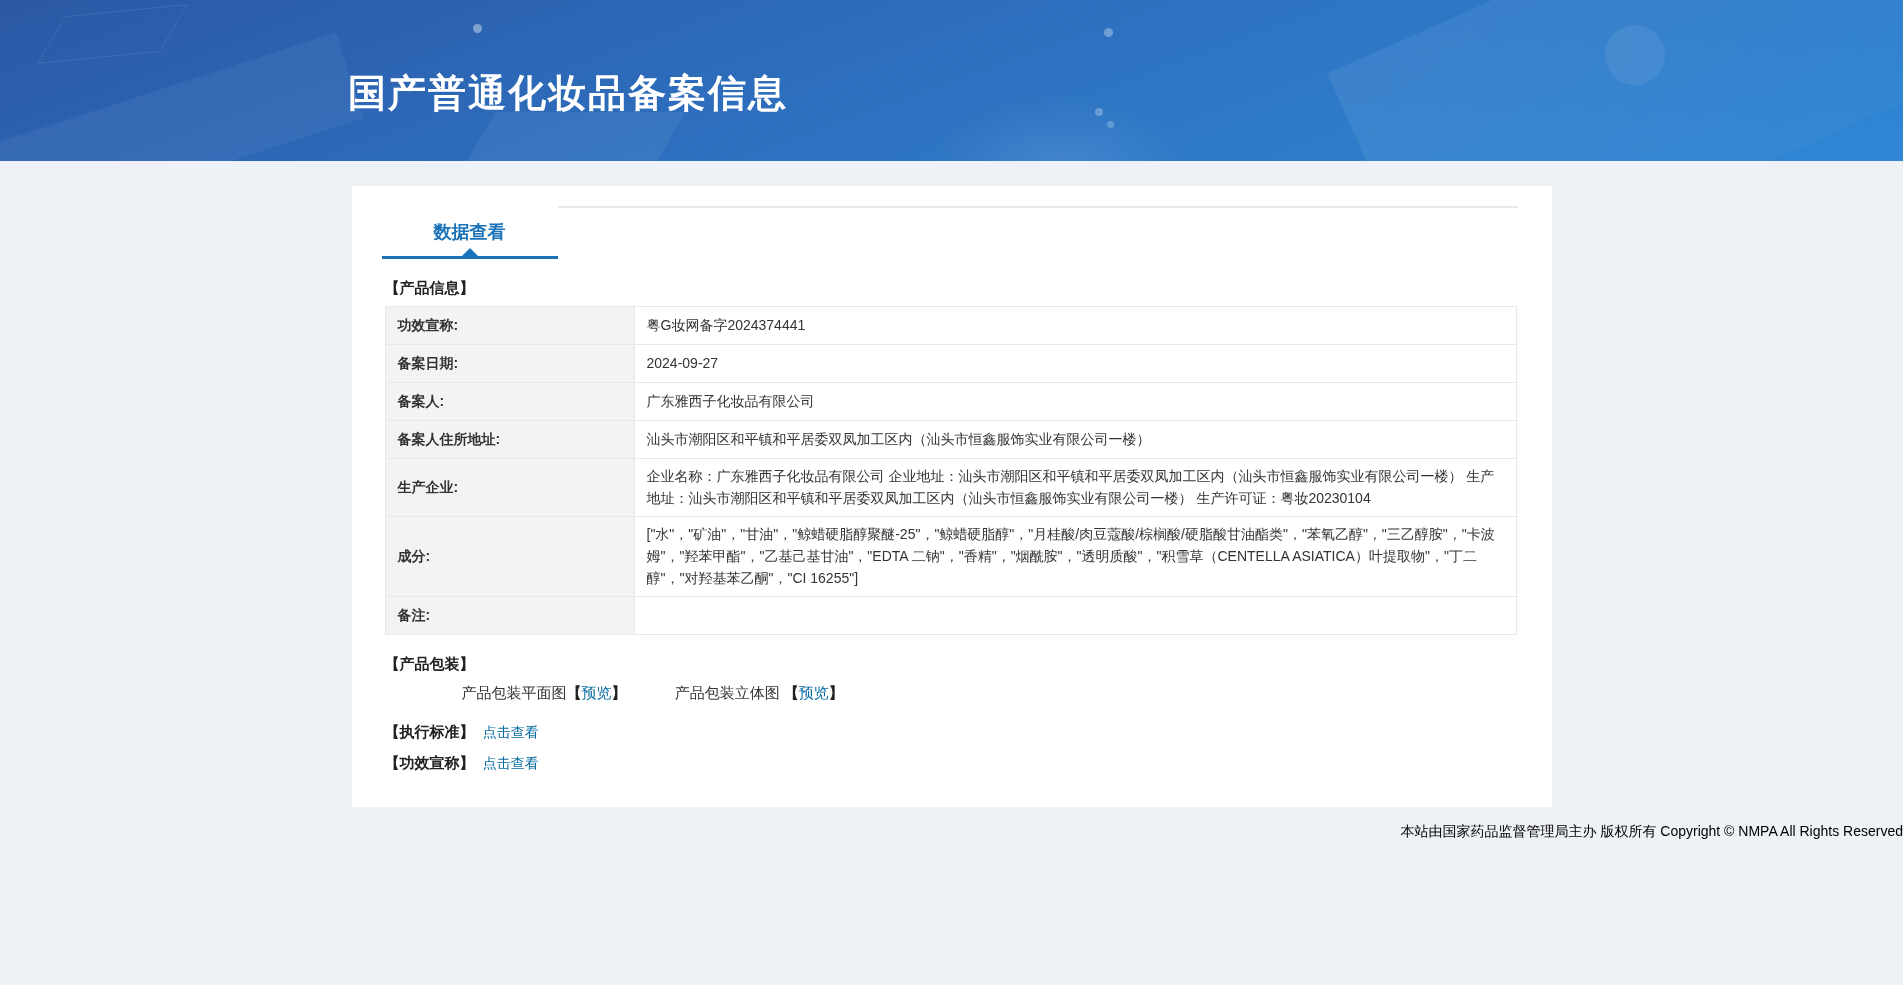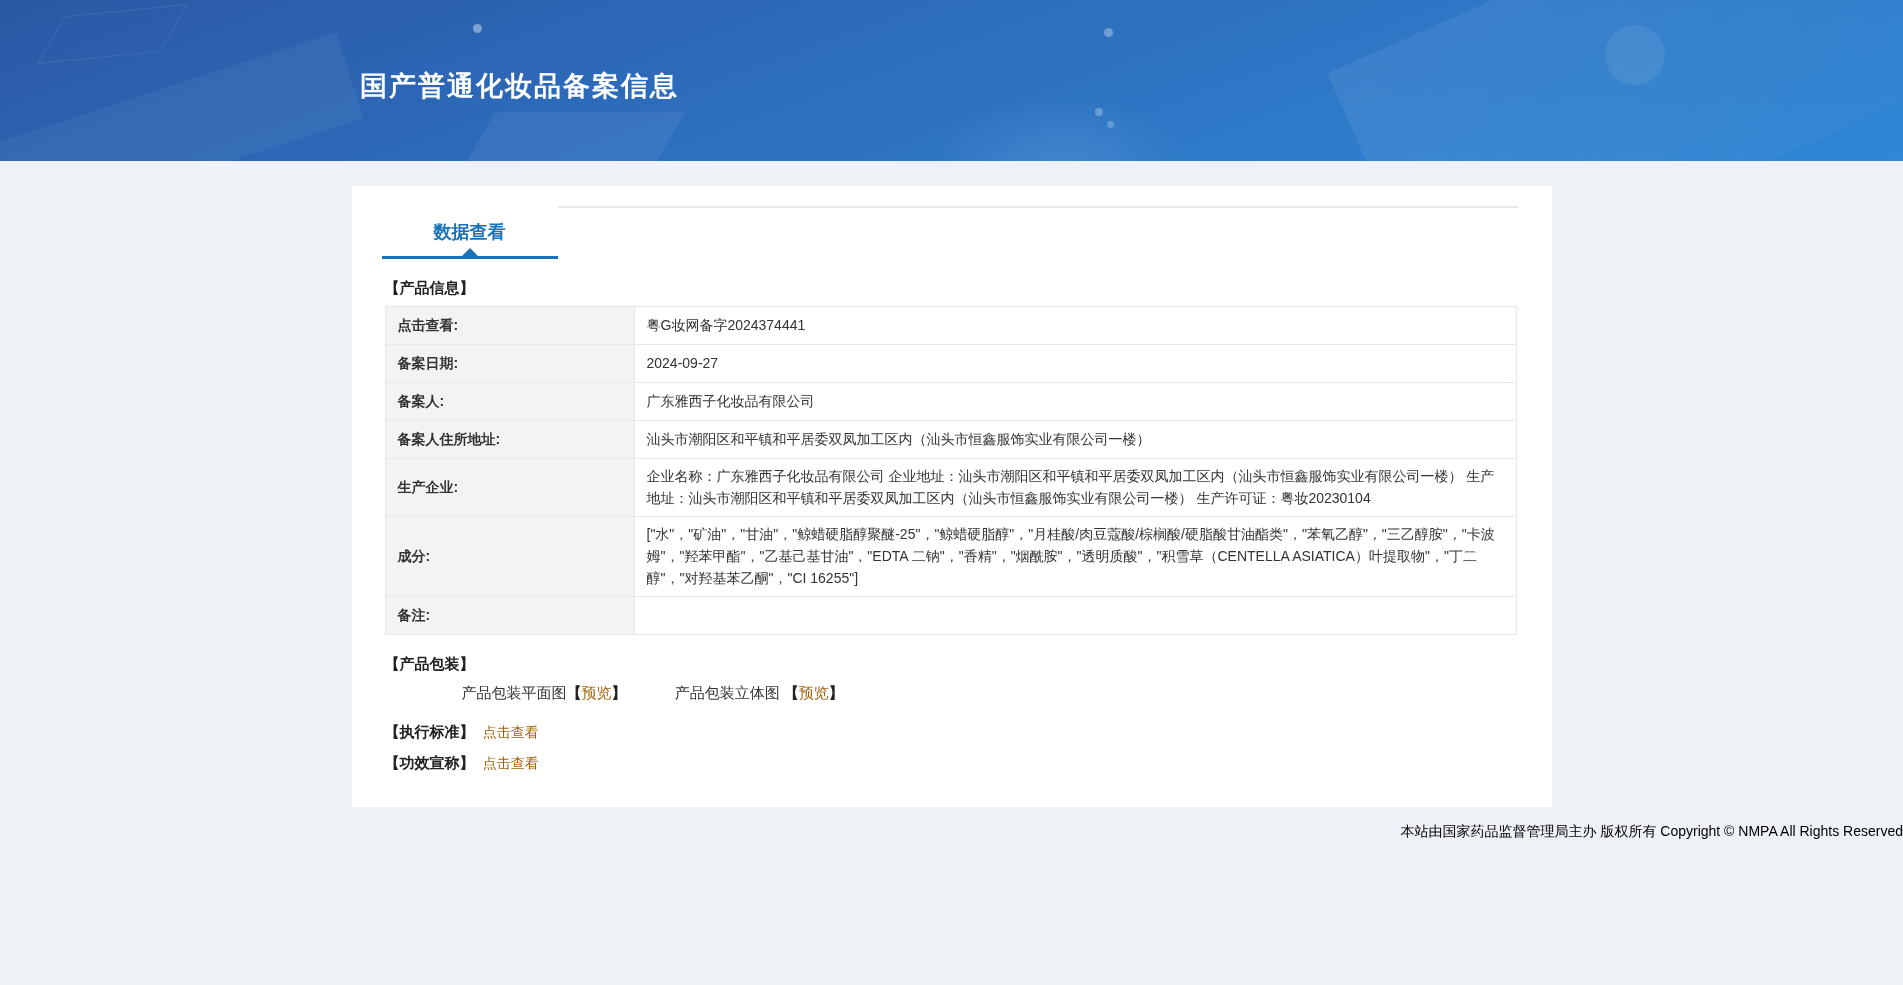--- a/index.html
+++ b/index.html
@@ -9,22 +9,22 @@
     font-family:"Liberation Sans","DejaVu Sans",sans-serif;
     color:#333;
   }
 
   
   .header {
     position:relative; height:161px; overflow:hidden;
     background:linear-gradient(160deg,#2b58a5 0%,#2d6fbe 45%,#2f87d5 100%);
   }
   .header-title {
-    position:absolute; left:360px; top:68px;
-    font-size:27px; font-weight:bold; color:#ffffff; letter-spacing:2px;
+    position:absolute; left:348px; top:68px;
+    font-size:38px; font-weight:bold; color:#ffffff; letter-spacing:2px;
   }
   .decor { position:absolute; pointer-events:none; }
   .decor-cube {
     left:55px; top:10px; width:115px; height:48px;
     border:1px solid rgba(255,255,255,0.10);
     transform:skewX(-35deg) rotate(-6deg);
   }
   .decor-band1 {
     left:-60px; top:95px; width:420px; height:90px;
     background:rgba(255,255,255,0.05);
@@ -91,21 +91,21 @@
   }
   .info-table td.lbl {
     width:249px; background:#f3f3f3; font-weight:bold;
   }
 
   
   .pkg-line { margin:10px 0 0 110px; font-size:15px; color:#333; }
   .pkg-group { display:inline-block; }
   .pkg-group + .pkg-group { margin-left:44px; }
   .bracket { font-weight:bold; color:#222; }
-  a.link { color:#a16207; text-decoration:none; cursor:pointer; }
+  a.link { color:#0369a1; text-decoration:none; cursor:pointer; }
   .std-line { margin:20px 0 0 33px; font-size:15px; }
   .std-line .section-label { font-weight:bold; color:#222; }
   .std-line a.link { margin-left:4px; font-size:14px; }
   .std-line + .std-line { margin-top:12px; }
 
   
   .footer {
     margin-top:16px; text-align:right; font-size:14px; color:#000000;
   }
 </style>
@@ -131,21 +131,21 @@
   <div class="tabs-row">
     <div class="tab">数据查看</div>
     <div class="tabs-line"></div>
   </div>
 
   <div class="section-title">【产品信息】</div>
 
   <table class="info-table">
     <tbody>
       <tr>
-        <td class="lbl">点击查看:</td>
+        <td class="lbl">功效宣称:</td>
         <td class="val">粤G妆网备字2024374441</td>
       </tr>
       <tr>
         <td class="lbl">备案日期:</td>
         <td class="val">2024-09-27</td>
       </tr>
       <tr>
         <td class="lbl">备案人:</td>
         <td class="val">广东雅西子化妆品有限公司</td>
       </tr>

